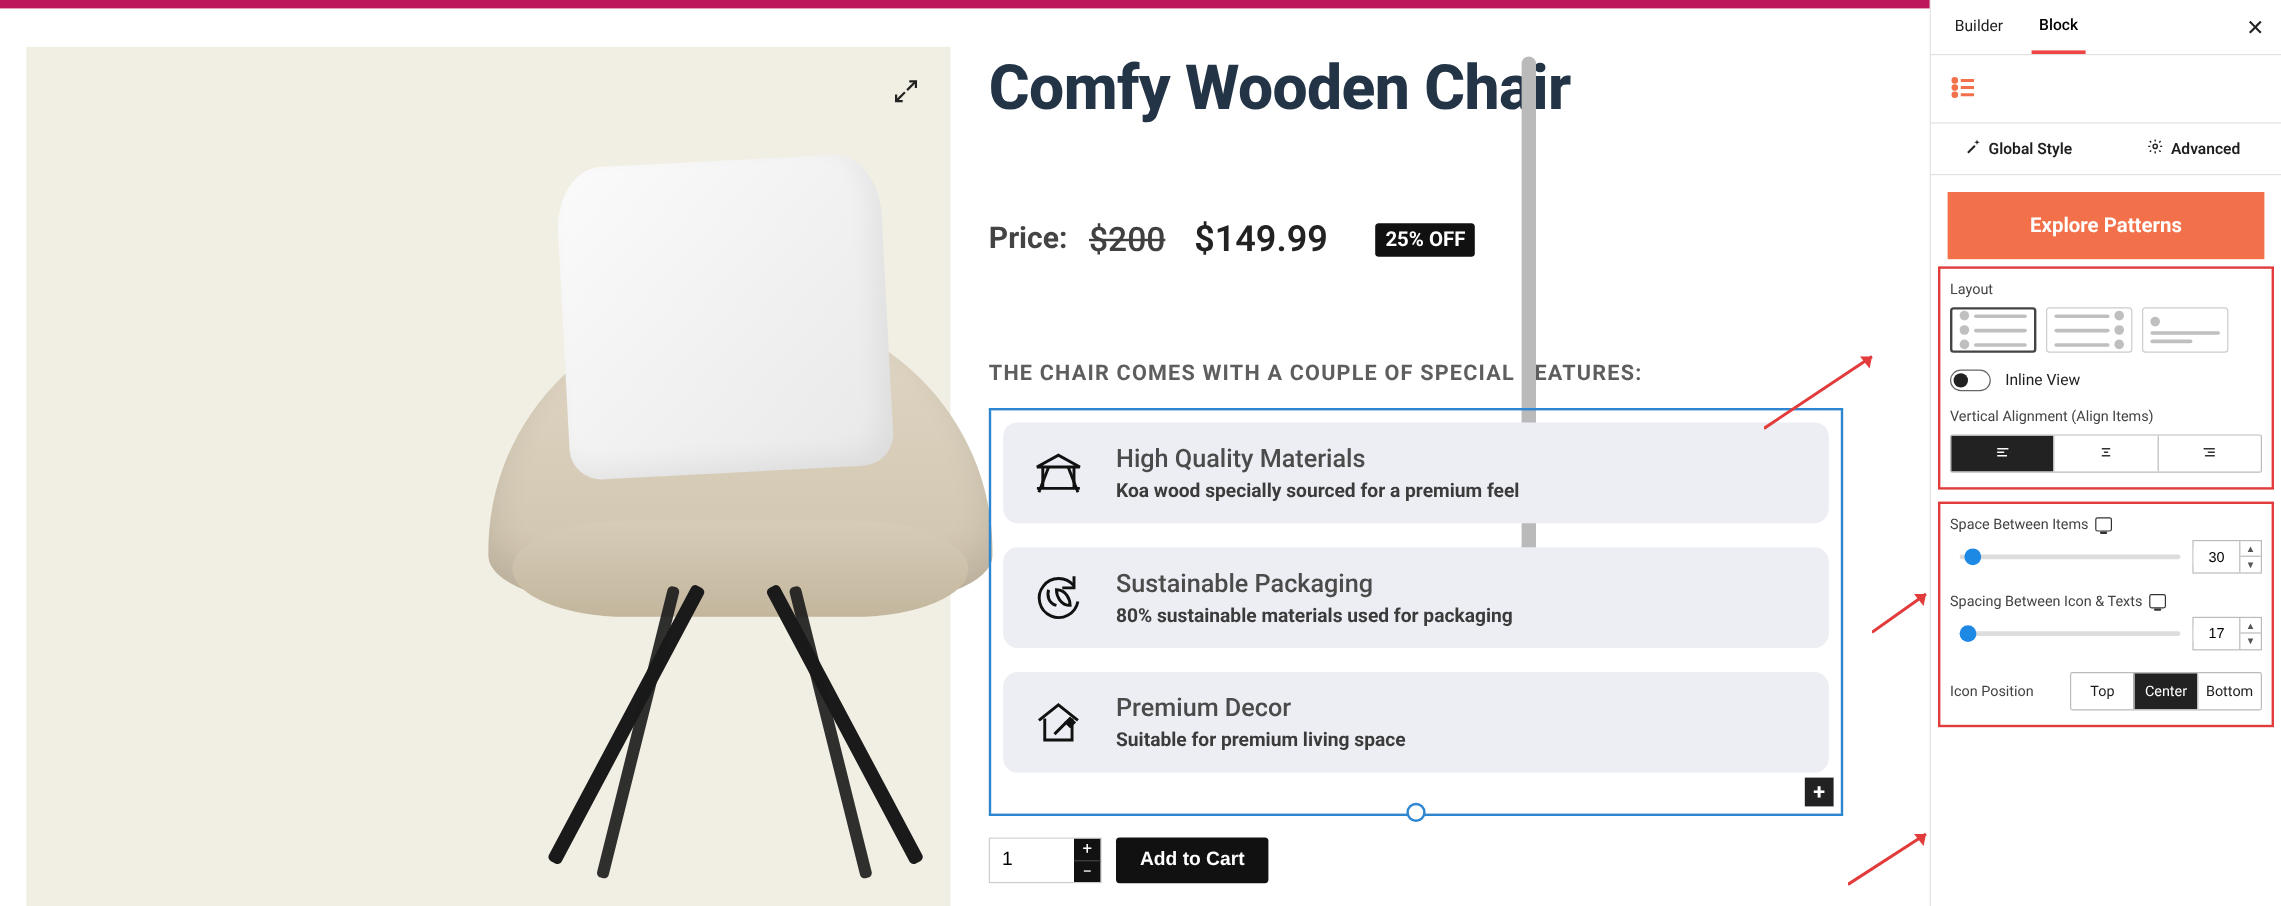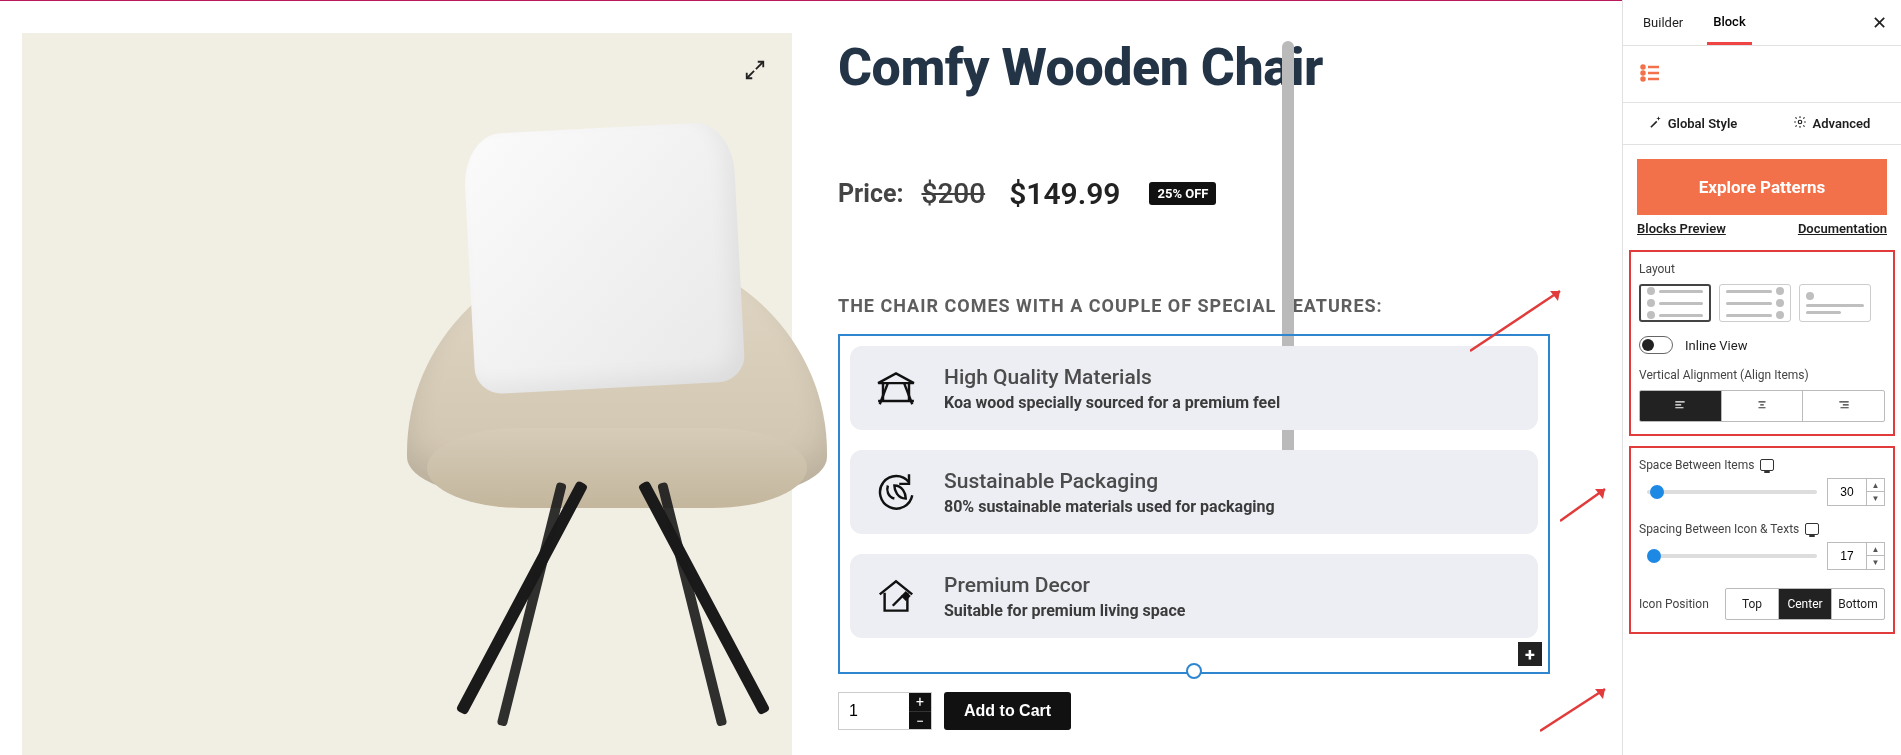--- a/index.html
+++ b/index.html
@@ -1,18 +1,18 @@
 <!DOCTYPE html>
 <html><head>
 <meta charset="utf-8">
 <style>
   * { box-sizing: border-box; margin: 0; padding: 0; }
   body { font-family: -apple-system, BlinkMacSystemFont, "Segoe UI", Roboto, Arial, sans-serif; background:#fff; color:#2a2a2a; overflow:hidden; }
   .app { display:flex; width:1901px; height:755px; }
-  .editor-area { flex:1; position:relative; padding:10px 22px 10px 22px; display:flex; gap:46px; border-top:1px solid #be185d; }
+  .editor-area { flex:1; position:relative; padding:10px 22px 10px 22px; display:flex; gap:32px; border-top:7px solid #be185d; }
   
   .product-col { width:770px; position:relative; }
   .sale-badge { position:absolute; top:36px; left:6px; background:#f2714a; color:#fff; padding:6px 14px; font-size:18px; font-weight:600; letter-spacing:0.5px; }
   .product-img { width:770px; height:740px; background:#f1eee3; position:relative; border-radius:0; overflow:visible; margin-top:22px; }
   .expand-icon { position:absolute; top:26px; right:26px; color:#333; cursor:pointer; }
   
   .chair { position:absolute; left:50%; top:95px; transform:translateX(-50%); }
   .pillow { width:270px; height:260px; background:linear-gradient(135deg,#fbfbfb,#e8e8e8); border-radius:14% 14% 10% 10% / 20% 20% 10% 10%; position:absolute; left:62px; top:0; transform:rotate(-3deg); box-shadow: inset -10px -10px 20px rgba(0,0,0,0.05); }
   .seat-back { width:420px; height:250px; background:linear-gradient(180deg,#e0d7c5,#cfc3ad); border-radius:55% 55% 28% 28% / 90% 90% 18% 18%; position:absolute; top:120px; left:0; box-shadow: inset 0 -20px 30px rgba(0,0,0,0.1); }
   .seat { width:380px; height:80px; background:linear-gradient(180deg,#d6ccb8,#c3b69d); border-radius:50% / 100%; position:absolute; top:300px; left:20px; }
@@ -22,21 +22,21 @@
   .leg.l3 { left:150px; height:250px; transform:rotate(14deg); width:10px; opacity:0.9;}
   .leg.l4 { left:250px; height:250px; transform:rotate(-14deg); width:10px; opacity:0.9;}
 
   
   .details-col { flex:1; padding-top:26px; padding-right:50px; }
   .product-title { font-size:52px; font-weight:800; color:#243447; letter-spacing:-0.5px; }
   .price-row { margin-top:78px; display:flex; align-items:center; gap:18px; }
   .price-label { font-size:25px; font-weight:700; color:#444; }
   .price-old { font-size:28px; color:#404040; text-decoration:line-through; font-weight:500; }
   .price-new { font-size:30px; color:#222; font-weight:600; margin-left:6px;}
-  .discount-badge { background:#111; color:#fff; font-size:13px; font-weight:700; padding:4px 8px; border-radius:3px; margin-left:11px;}
+  .discount-badge { background:#111; color:#fff; font-size:17px; font-weight:700; padding:4px 8px; border-radius:3px; margin-left:22px;}
   .features-heading { margin-top:84px; font-size:18px; color:#5e5e5e; font-weight:700; letter-spacing:1px; }
   .features-box { margin-top:18px; border:2px solid #2f86d0; padding:10px 10px 14px 10px; position:relative; width:712px; }
   .features-box::after { content:""; position:absolute; left:50%; bottom:-7px; width:12px; height:12px; background:#fff; border:2px solid #2f86d0; border-radius:50%; transform:translateX(-50%); }
   .feature-item { display:flex; align-items:center; gap:20px; background:#eceef3; border-radius:12px; padding:14px 18px; margin-bottom:20px; }
   .feature-item:last-child { margin-bottom:0; }
   .feature-icon { width:56px; height:56px; display:flex; align-items:center; justify-content:center; flex-shrink:0; }
   .feature-texts { display:flex; flex-direction:column; gap:4px; }
   .feature-title { font-size:21px; color:#4b4b4b; font-weight:500; }
   .feature-sub { font-size:16px; color:#3b3b3b; font-weight:700; }
   .plus-btn { position:absolute; right:6px; bottom:6px; width:24px; height:24px; background:#222; color:#fff; display:flex; align-items:center; justify-content:center; font-size:18px; font-weight:700; cursor:pointer; }
@@ -254,24 +254,20 @@
           <svg width="14" height="14" viewBox="0 0 24 24" fill="#222">
               <circle cx="12" cy="12" r="3" fill="none" stroke="#222" stroke-width="2"></circle>
               <path d="M12 2v3M12 19v3M4.2 4.2l2.1 2.1M17.7 17.7l2.1 2.1M2 12h3M19 12h3M4.2 19.8l2.1-2.1M17.7 6.3l2.1-2.1" stroke="#222" stroke-width="2"></path>
             </svg>
         </span>
         <span>Advanced</span>
       </div>
     </div>
 
     <div class="explore">Explore Patterns</div>
-    <div class="links-row">
-      <span>Blocks Preview</span>
-      <span>Documentation</span>
-    </div>
 
     <div class="panel">
       <div class="panel-label">Layout</div>
       <div class="layout-opts">
         <div class="layout-opt active">
           <div class="lo-row">
               <span class="lo-dot"></span>
               <span class="lo-bar"></span>
             </div>
           <div class="lo-row">

